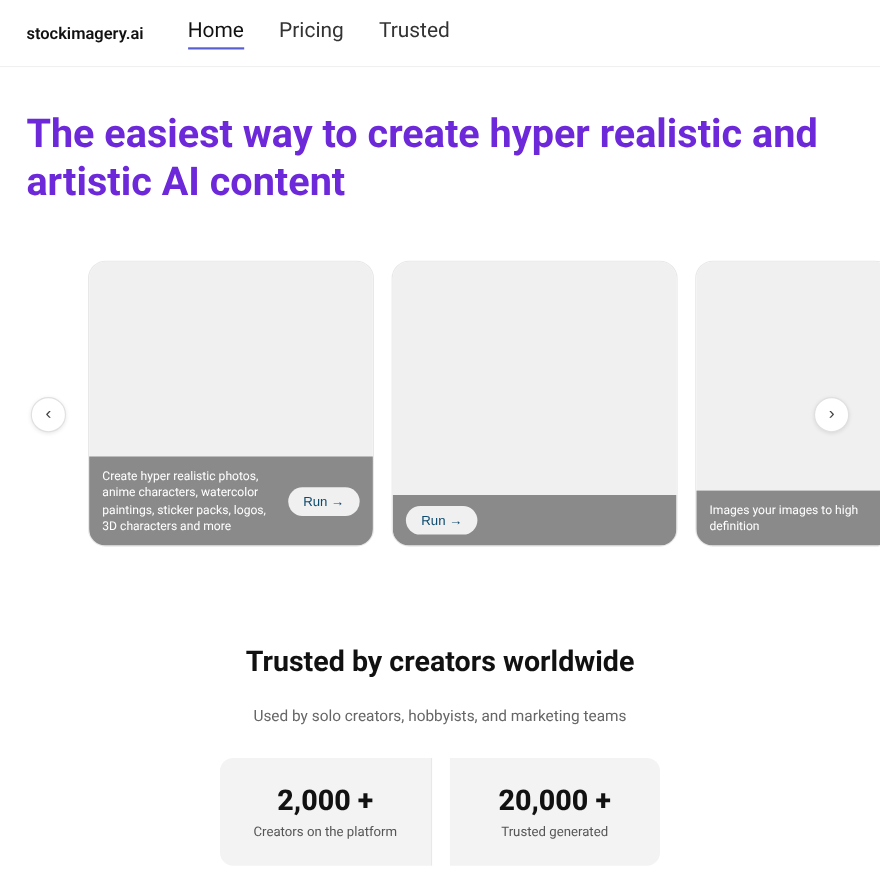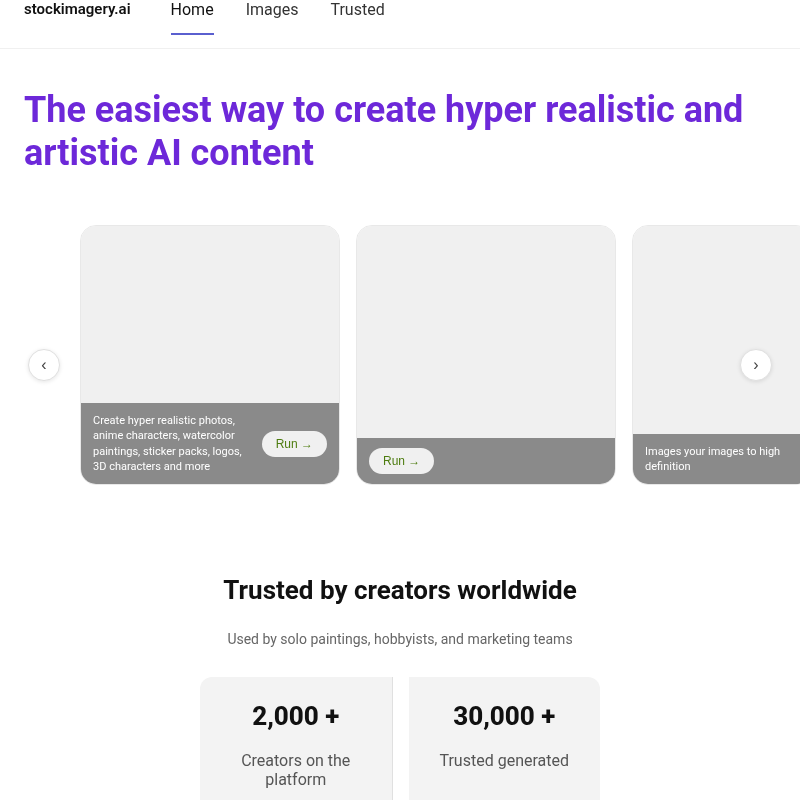--- a/index.html
+++ b/index.html
@@ -7,41 +7,41 @@
       font-family: -apple-system, BlinkMacSystemFont, 'Segoe UI', Roboto, sans-serif;
       background: #ffffff;
       width: 800px;
       min-height: 800px;
       overflow-x: hidden;
     }
 
     
     nav {
       display: flex;
-      align-items: flex-start;
+      align-items: center;
       padding: 0 24px;
-      height: 49px;
+      height: 61px;
       border-bottom: 1px solid #f0f0f0;
     }
     .nav-logo {
       font-size: 15px;
       font-weight: 600;
       color: #111;
       margin-right: 40px;
     }
     .nav-links {
       display: flex;
       gap: 32px;
     }
     .nav-link {
-      font-size: 16px;
+      font-size: 19px;
       color: #333;
       text-decoration: none;
       cursor: pointer;
-      padding-bottom: 14px;
+      padding-bottom: 4px;
     }
     .nav-link.active {
       color: #111;
       border-bottom: 2px solid #5a5fcf;
     }
 
     
     .hero {
       padding: 40px 24px 20px;
     }
@@ -96,21 +96,21 @@
       line-height: 1.4;
       flex: 1;
     }
     .card-run-btn {
       background: #f0f0f0;
       border: none;
       border-radius: 20px;
       padding: 6px 14px;
       font-size: 12px;
       font-weight: 500;
-      color: #4d7c0f;
+      color: #0c4a6e;
       cursor: pointer;
       white-space: nowrap;
       display: flex;
       align-items: center;
       gap: 4px;
     }
     .card-partial {
       flex: 0 0 180px;
     }
 
@@ -173,33 +173,33 @@
     .stat-card:last-child {
       border-radius: 0 12px 12px 0;
     }
     .stat-number {
       font-size: 26px;
       font-weight: 800;
       color: #111;
       display: block;
     }
     .stat-label {
-      font-size: 16px;
+      font-size: 12px;
       color: #555;
-      margin-top: 20px;
+      margin-top: 6px;
     }
   </style>
 </head>
 <body>
 
 <nav>
   <div class="nav-logo">stockimagery.ai</div>
   <div class="nav-links">
     <a class="nav-link active">Home</a>
-    <a class="nav-link">Images</a>
+    <a class="nav-link">Pricing</a>
     <a class="nav-link">Trusted</a>
   </div>
 </nav>
 
 <section class="hero">
   <h1 class="hero-title">The easiest way to create hyper realistic and artistic AI content</h1>
 </section>
 
 <section class="carousel-section">
   <button class="carousel-btn carousel-btn-left">‹</button>
@@ -227,25 +227,25 @@
         <span class="card-desc">Images your images to high definition</span>
       </div>
     </div>
   </div>
 
   <button class="carousel-btn carousel-btn-right">›</button>
 </section>
 
 <section class="trusted-section">
   <h2 class="trusted-title">Trusted by creators worldwide</h2>
-  <p class="trusted-subtitle">Used by solo paintings, hobbyists, and marketing teams</p>
+  <p class="trusted-subtitle">Used by solo creators, hobbyists, and marketing teams</p>
 
   <div class="stats-row">
     <div class="stat-card">
       <span class="stat-number">2,000 +</span>
       <div class="stat-label">Creators on the platform</div>
     </div>
     <div class="stat-card">
-      <span class="stat-number">30,000 +</span>
+      <span class="stat-number">20,000 +</span>
       <div class="stat-label">Trusted generated</div>
     </div>
   </div>
 </section>
 
 </body></html>

